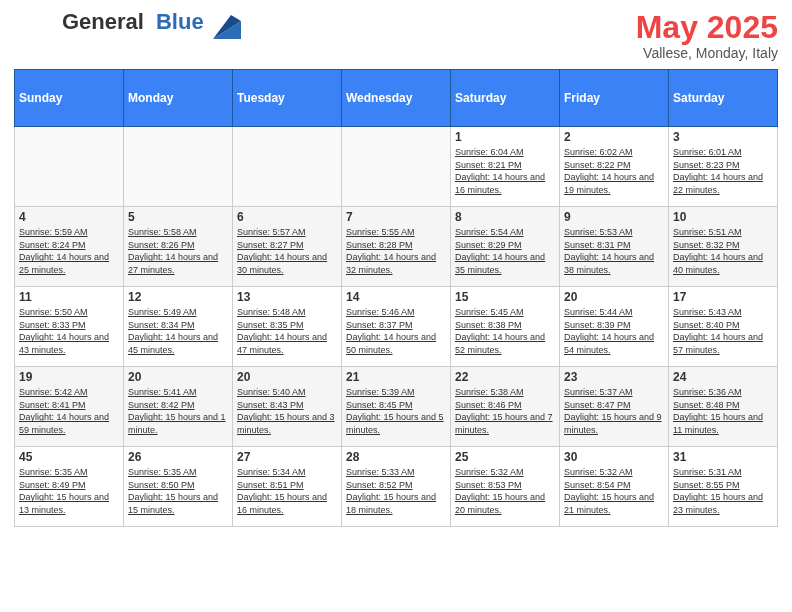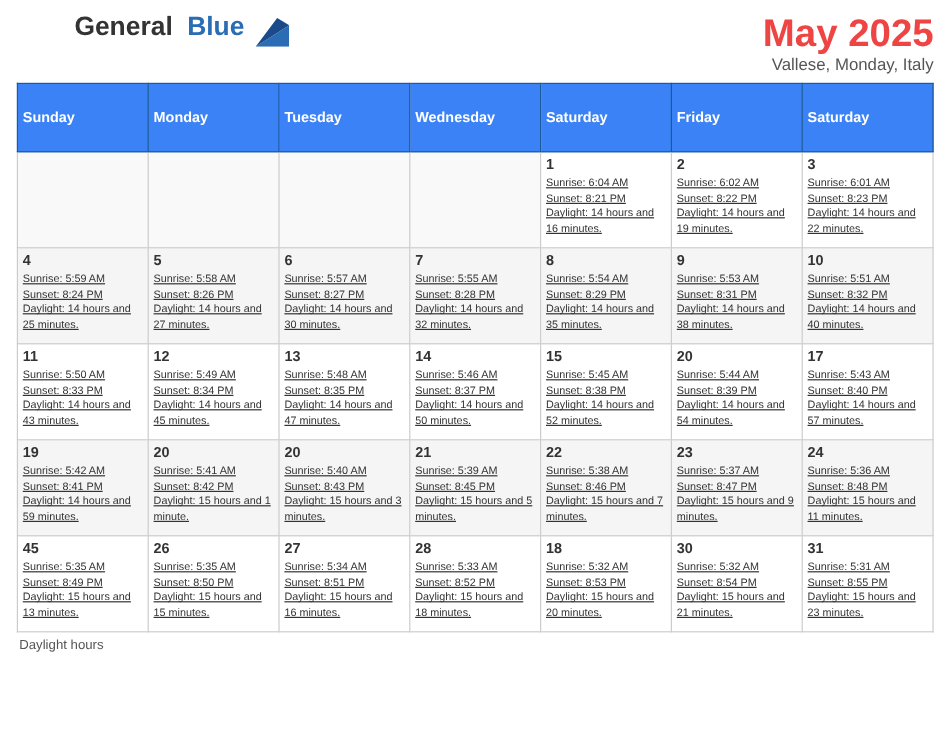--- a/index.html
+++ b/index.html
@@ -170,21 +170,20 @@
           <td><span class="day-number">21</span><span class="day-info">Sunrise: 5:39 AM<br>Sunset: 8:45 PM<br>Daylight: 15 hours and 5 minutes.</span></td>
           <td><span class="day-number">22</span><span class="day-info">Sunrise: 5:38 AM<br>Sunset: 8:46 PM<br>Daylight: 15 hours and 7 minutes.</span></td>
           <td><span class="day-number">23</span><span class="day-info">Sunrise: 5:37 AM<br>Sunset: 8:47 PM<br>Daylight: 15 hours and 9 minutes.</span></td>
           <td><span class="day-number">24</span><span class="day-info">Sunrise: 5:36 AM<br>Sunset: 8:48 PM<br>Daylight: 15 hours and 11 minutes.</span></td>
         </tr>
         <tr>
           <td><span class="day-number">45</span><span class="day-info">Sunrise: 5:35 AM<br>Sunset: 8:49 PM<br>Daylight: 15 hours and 13 minutes.</span></td>
           <td><span class="day-number">26</span><span class="day-info">Sunrise: 5:35 AM<br>Sunset: 8:50 PM<br>Daylight: 15 hours and 15 minutes.</span></td>
           <td><span class="day-number">27</span><span class="day-info">Sunrise: 5:34 AM<br>Sunset: 8:51 PM<br>Daylight: 15 hours and 16 minutes.</span></td>
           <td><span class="day-number">28</span><span class="day-info">Sunrise: 5:33 AM<br>Sunset: 8:52 PM<br>Daylight: 15 hours and 18 minutes.</span></td>
-          <td><span class="day-number">18</span><span class="day-info">Sunrise: 5:32 AM<br>Sunset: 8:53 PM<br>Daylight: 15 hours and 20 minutes.</span></td>
+          <td><span class="day-number">25</span><span class="day-info">Sunrise: 5:32 AM<br>Sunset: 8:53 PM<br>Daylight: 15 hours and 20 minutes.</span></td>
           <td><span class="day-number">30</span><span class="day-info">Sunrise: 5:32 AM<br>Sunset: 8:54 PM<br>Daylight: 15 hours and 21 minutes.</span></td>
           <td><span class="day-number">31</span><span class="day-info">Sunrise: 5:31 AM<br>Sunset: 8:55 PM<br>Daylight: 15 hours and 23 minutes.</span></td>
         </tr>
       </tbody>
   </table>
 
-  <div class="footer-note">Daylight hours</div>
 </div>
 
 </body></html>

